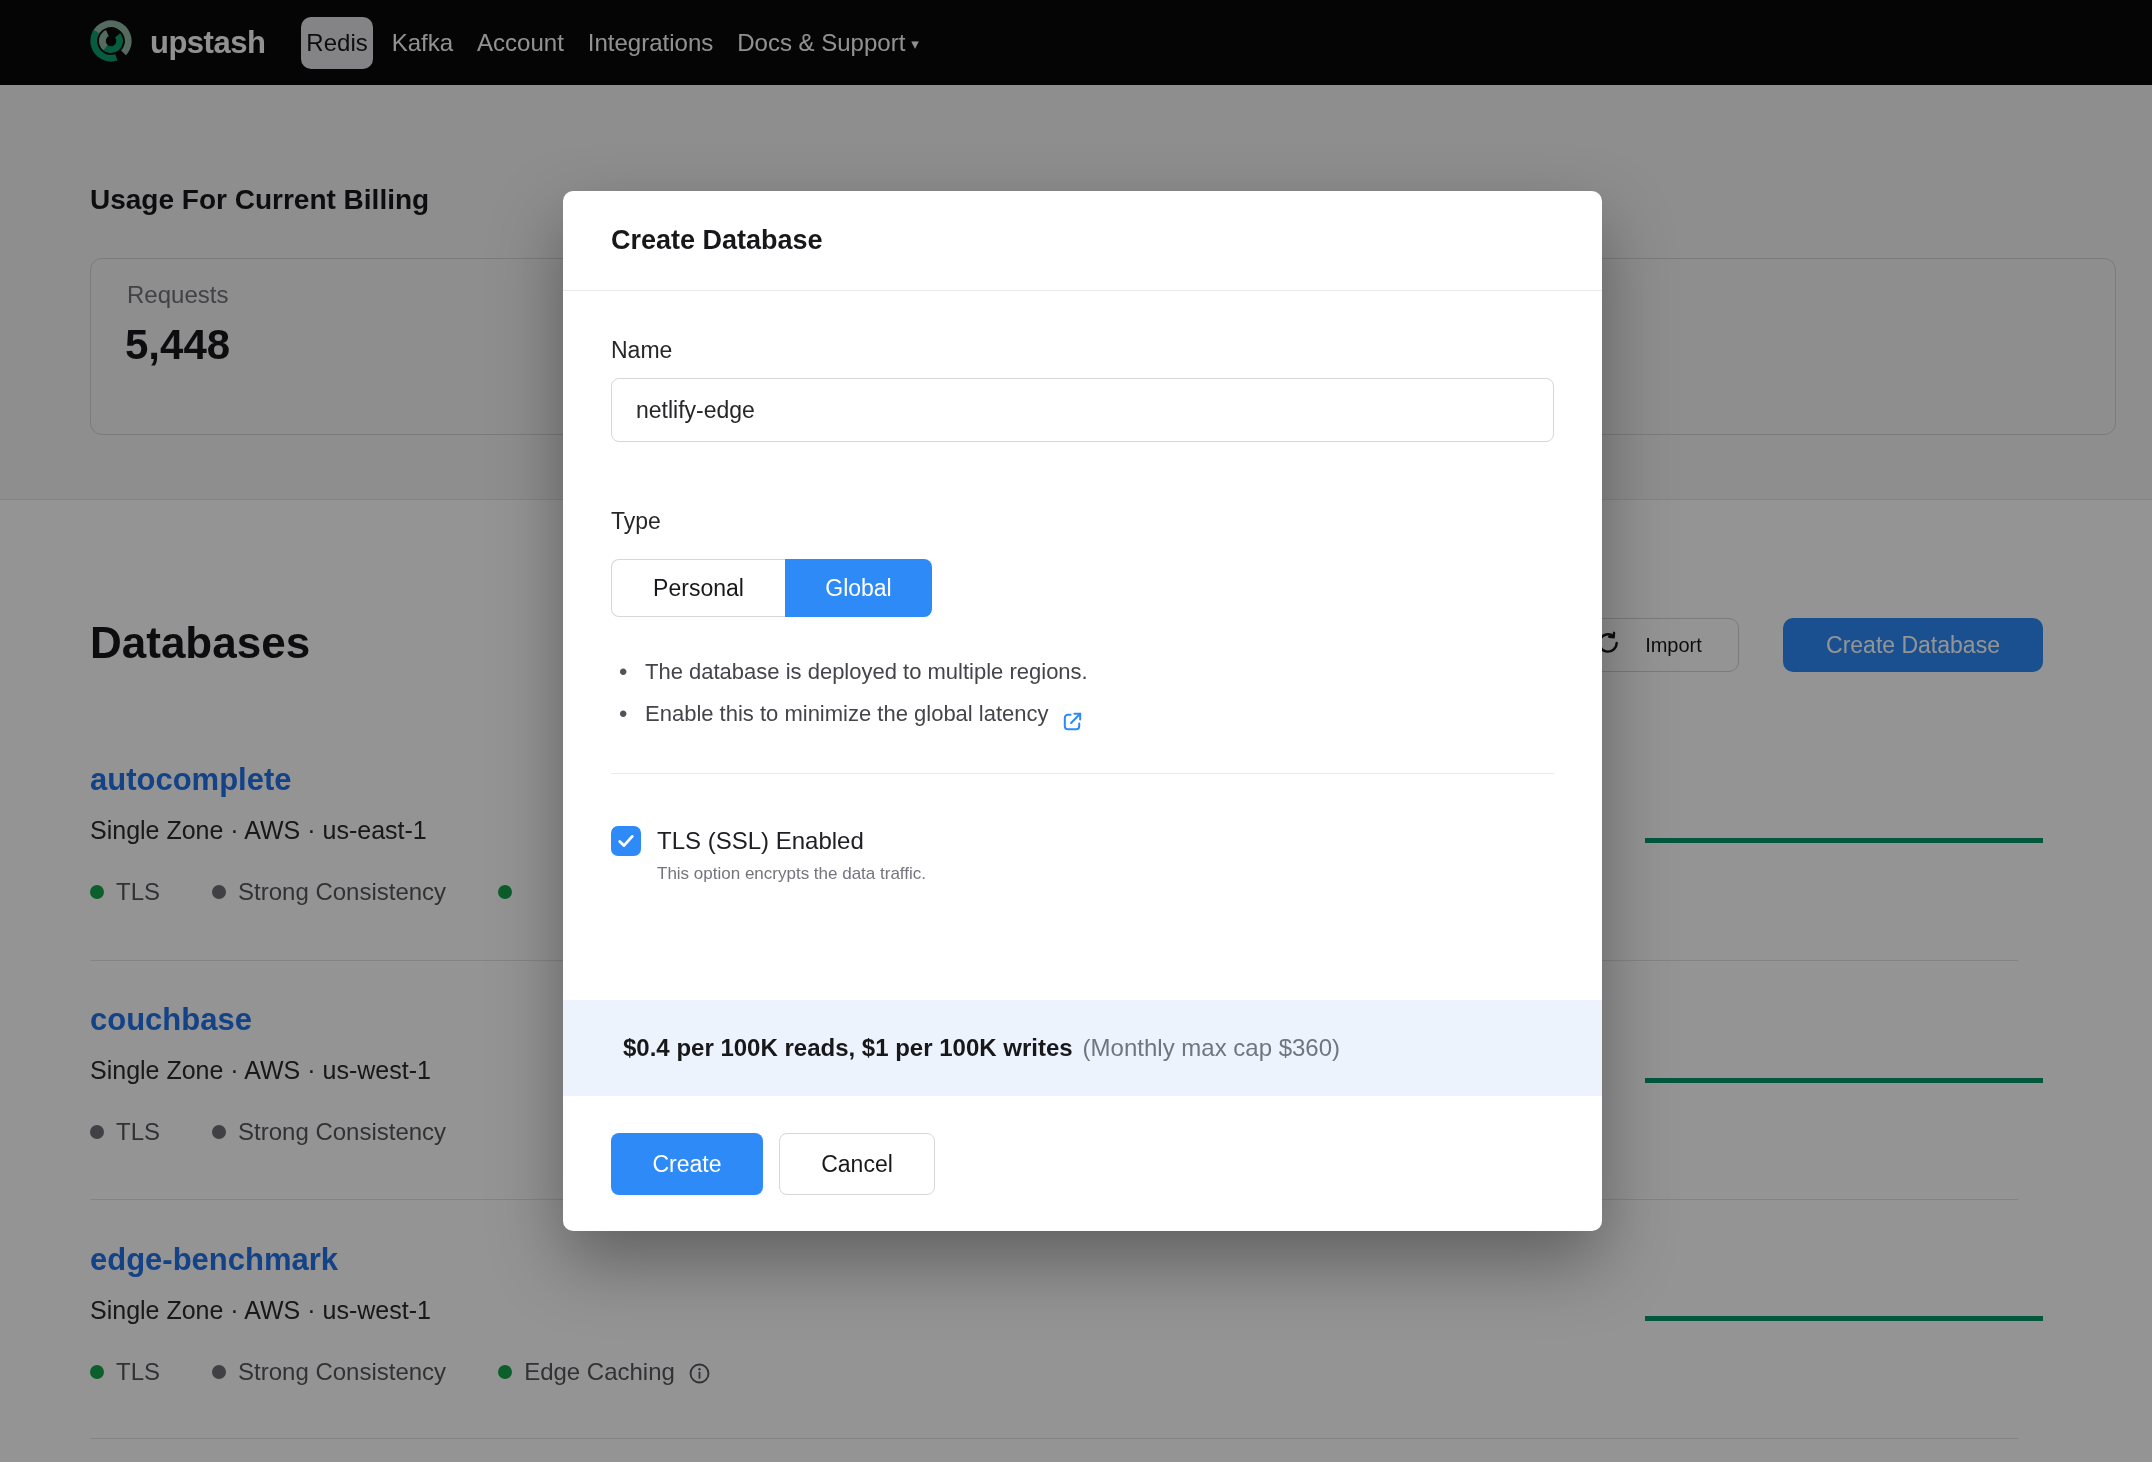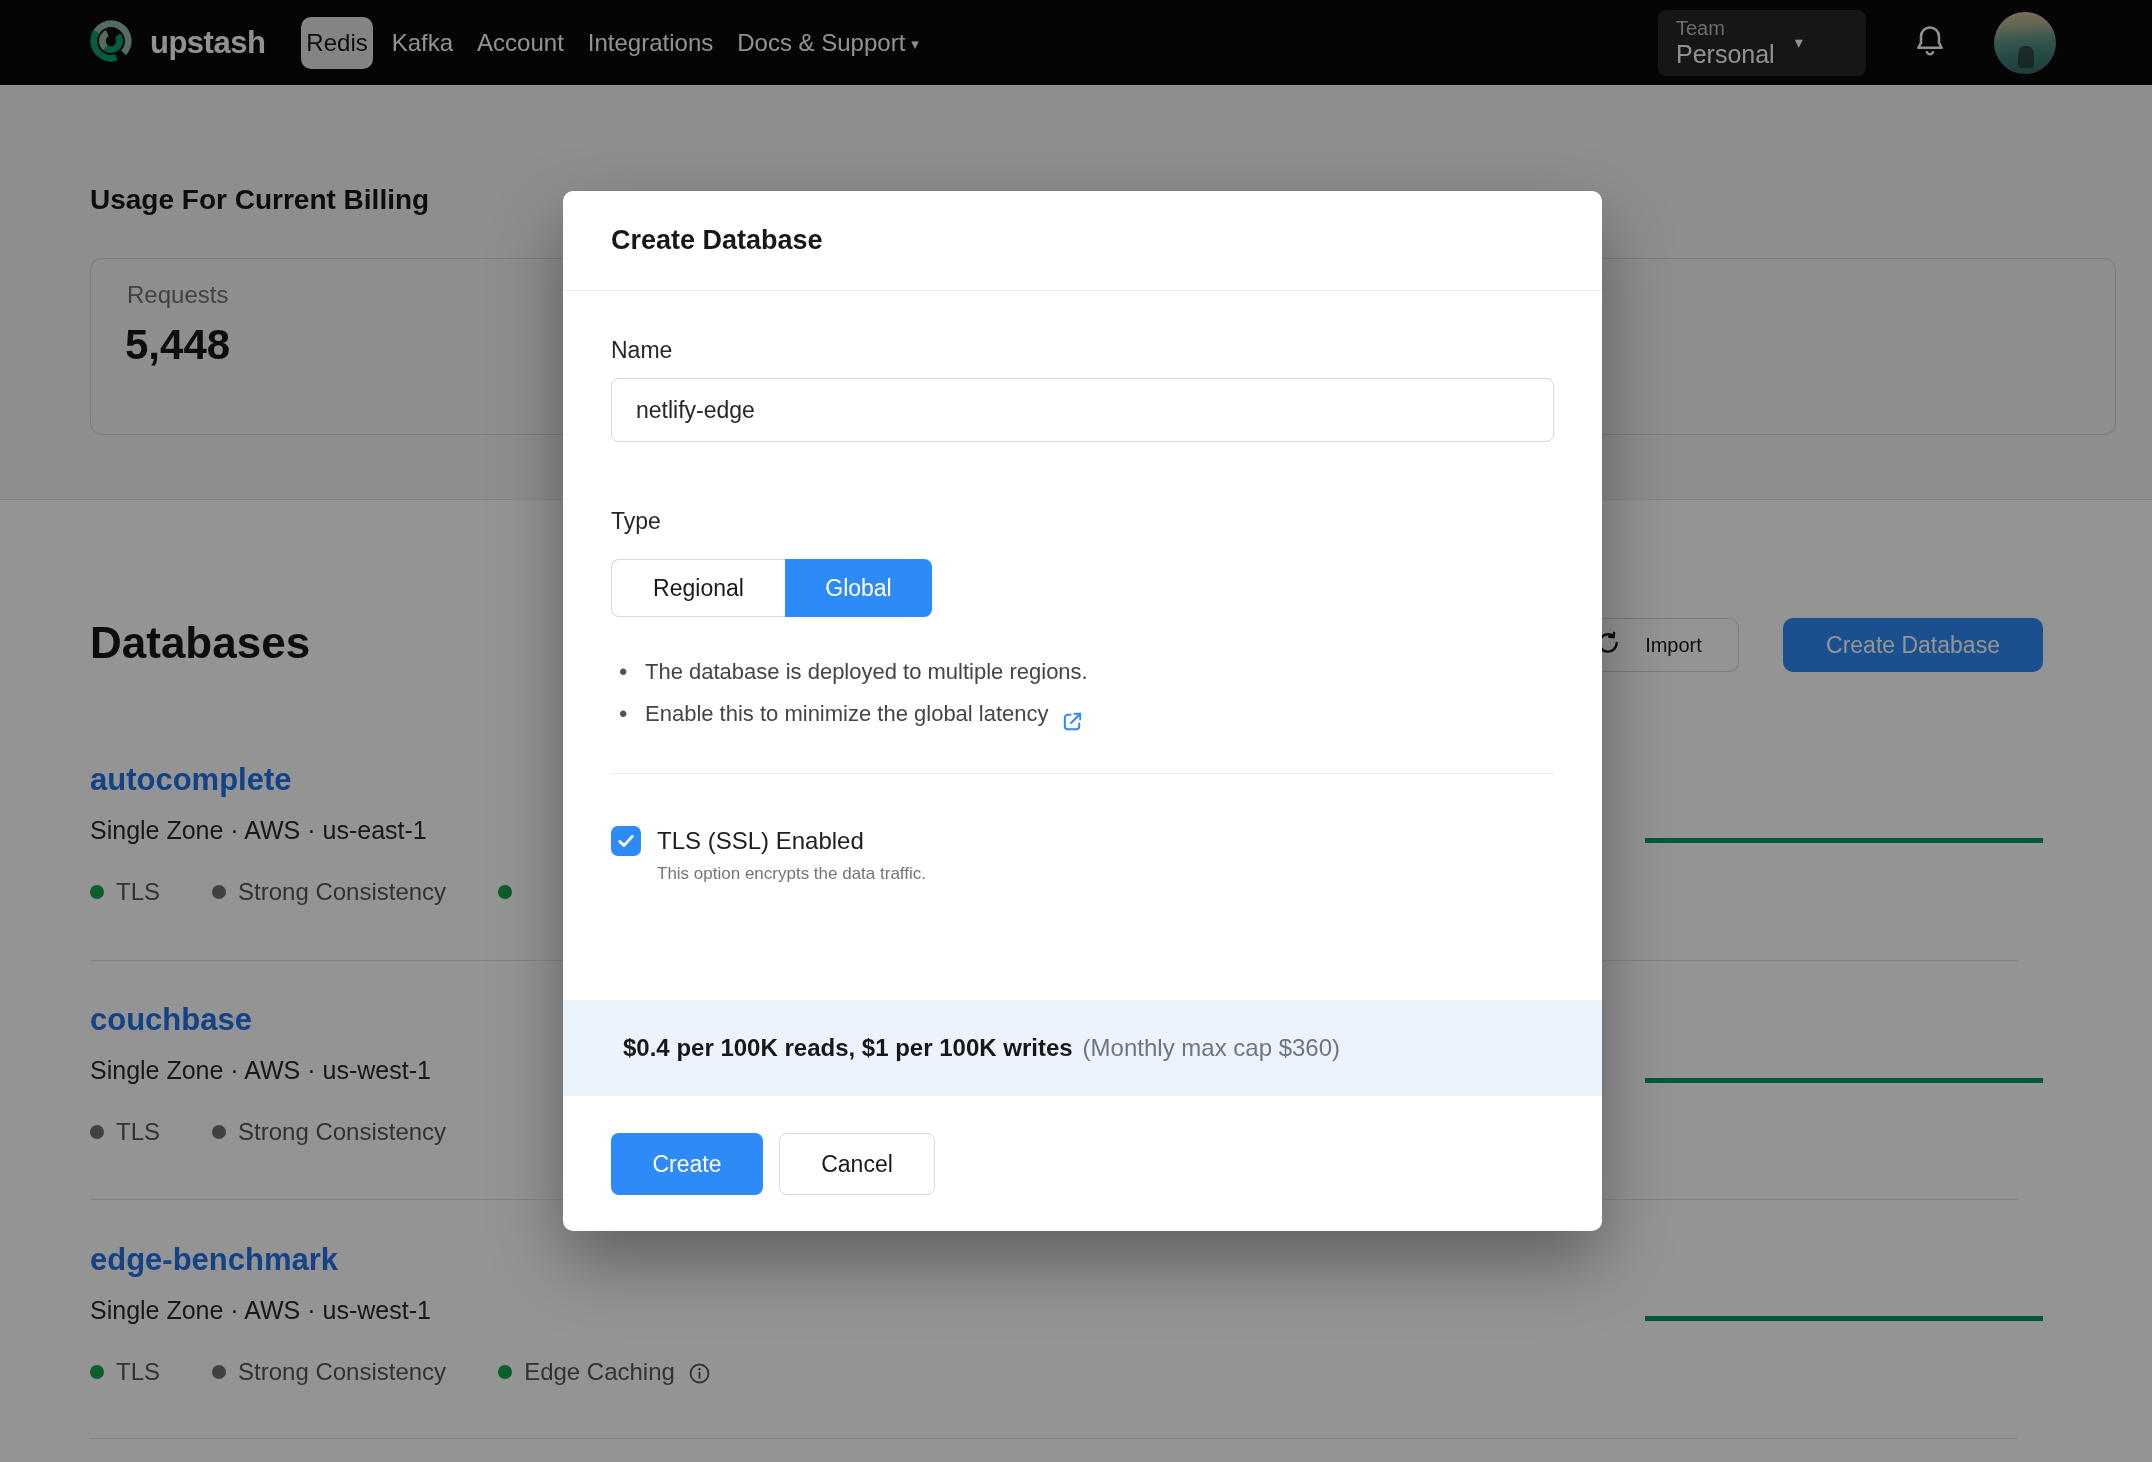--- a/index.html
+++ b/index.html
@@ -116,36 +116,20 @@
     </div>
     <div class="nav-items">
       <span class="nav-item active">Redis</span>
       <span class="nav-item">Kafka</span>
       <span class="nav-item">Account</span>
       <span class="nav-item">Integrations</span>
       <span class="nav-item">
         <span>Docs &amp; Support</span><span class="nav-caret">▾</span>
       </span>
     </div>
-    <div class="nav-right">
-      <div class="team-box">
-        <span class="team-texts">
-          <span class="team-label">Team</span>
-          <span class="team-value">Personal</span>
-        </span>
-        <span class="team-caret">▾</span>
-      </div>
-      <span>
-        <svg class="bell" viewBox="0 0 24 24" fill="none" stroke="#fafafa" stroke-width="1.7" stroke-linecap="round" stroke-linejoin="round">
-          <path d="M12 3a6 6 0 0 0-6 6v4.2L4.2 16.5h15.6L18 13.2V9a6 6 0 0 0-6-6z"></path>
-          <path d="M10 19.5a2.2 2.2 0 0 0 4 0"></path>
-        </svg>
-      </span>
-      <span class="avatar"></span>
-    </div>
   </div>
 
   <div class="band"></div>
   <div class="usage-title">Usage For Current Billing</div>
   <div class="usage-card">
     <div class="req-label">Requests</div>
     <div class="req-value">5,448</div>
   </div>
 
   <div class="db-title">Databases</div>
@@ -232,21 +216,21 @@
   <div class="modal">
     <div class="modal-header">
       <span class="modal-title">Create Database</span>
     </div>
     <div class="modal-body">
       <div class="field-label">Name</div>
       <input class="name-input" type="text" value="netlify-edge" style="">
 
       <div class="field-label type">Type</div>
       <div class="toggle">
-        <span class="toggle-opt regional">Regional</span>
+        <span class="toggle-opt regional">Personal</span>
         <span class="toggle-opt global">Global</span>
       </div>
 
       <div class="bullets">
         <div class="bullet-line">
           <span class="bullet-mark">•</span>
           <span>The database is deployed to multiple regions.</span>
         </div>
         <div class="bullet-line">
           <span class="bullet-mark">•</span>

